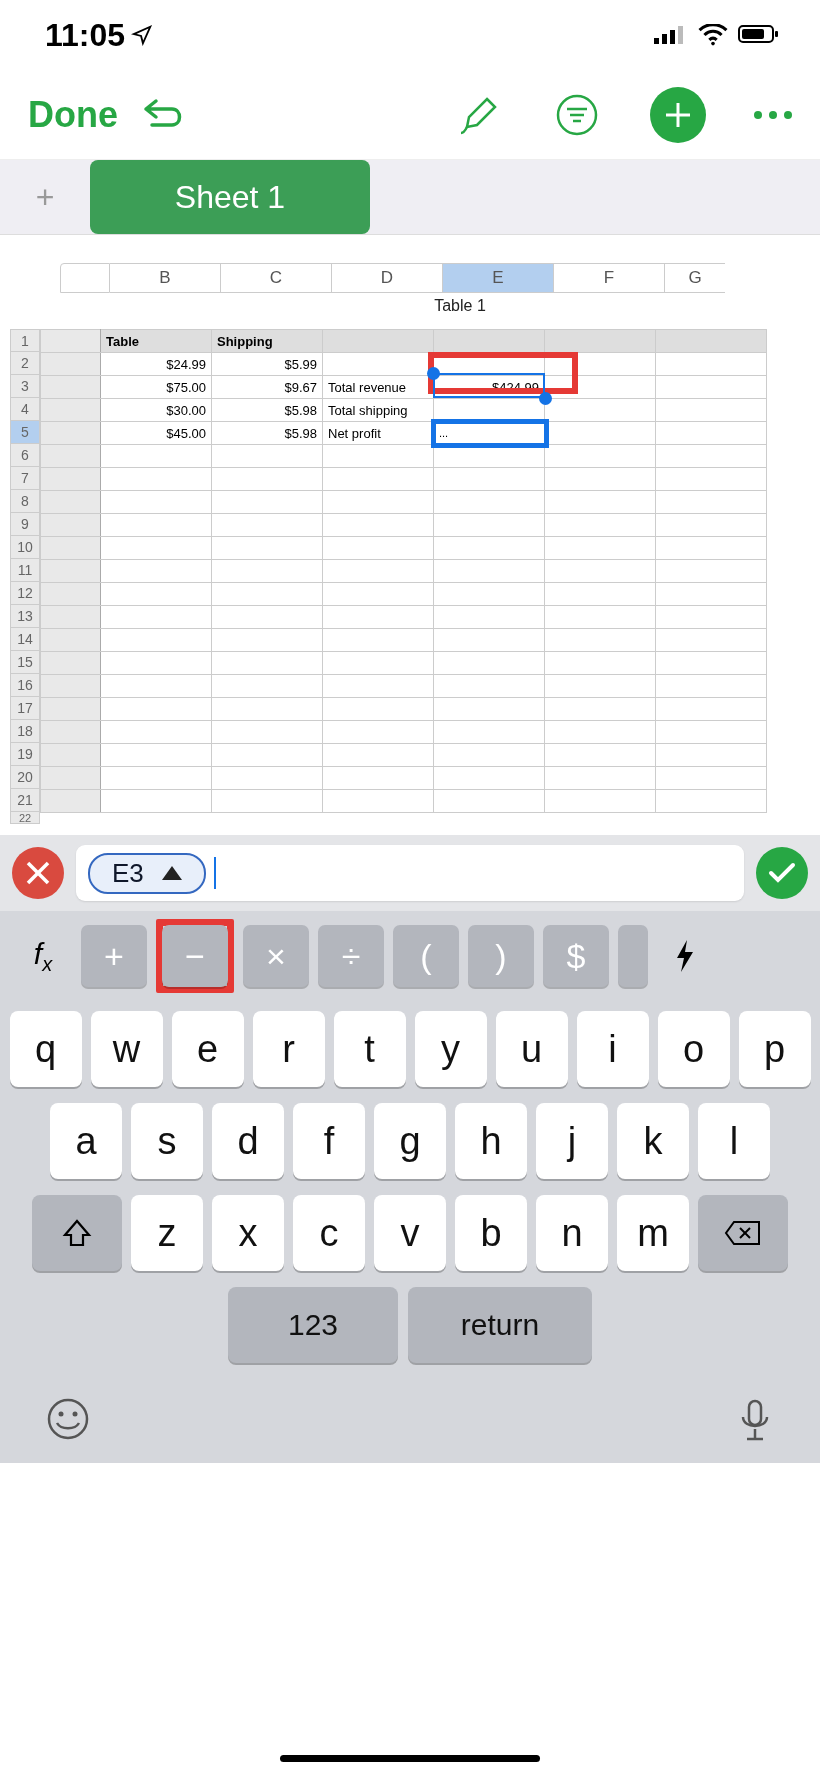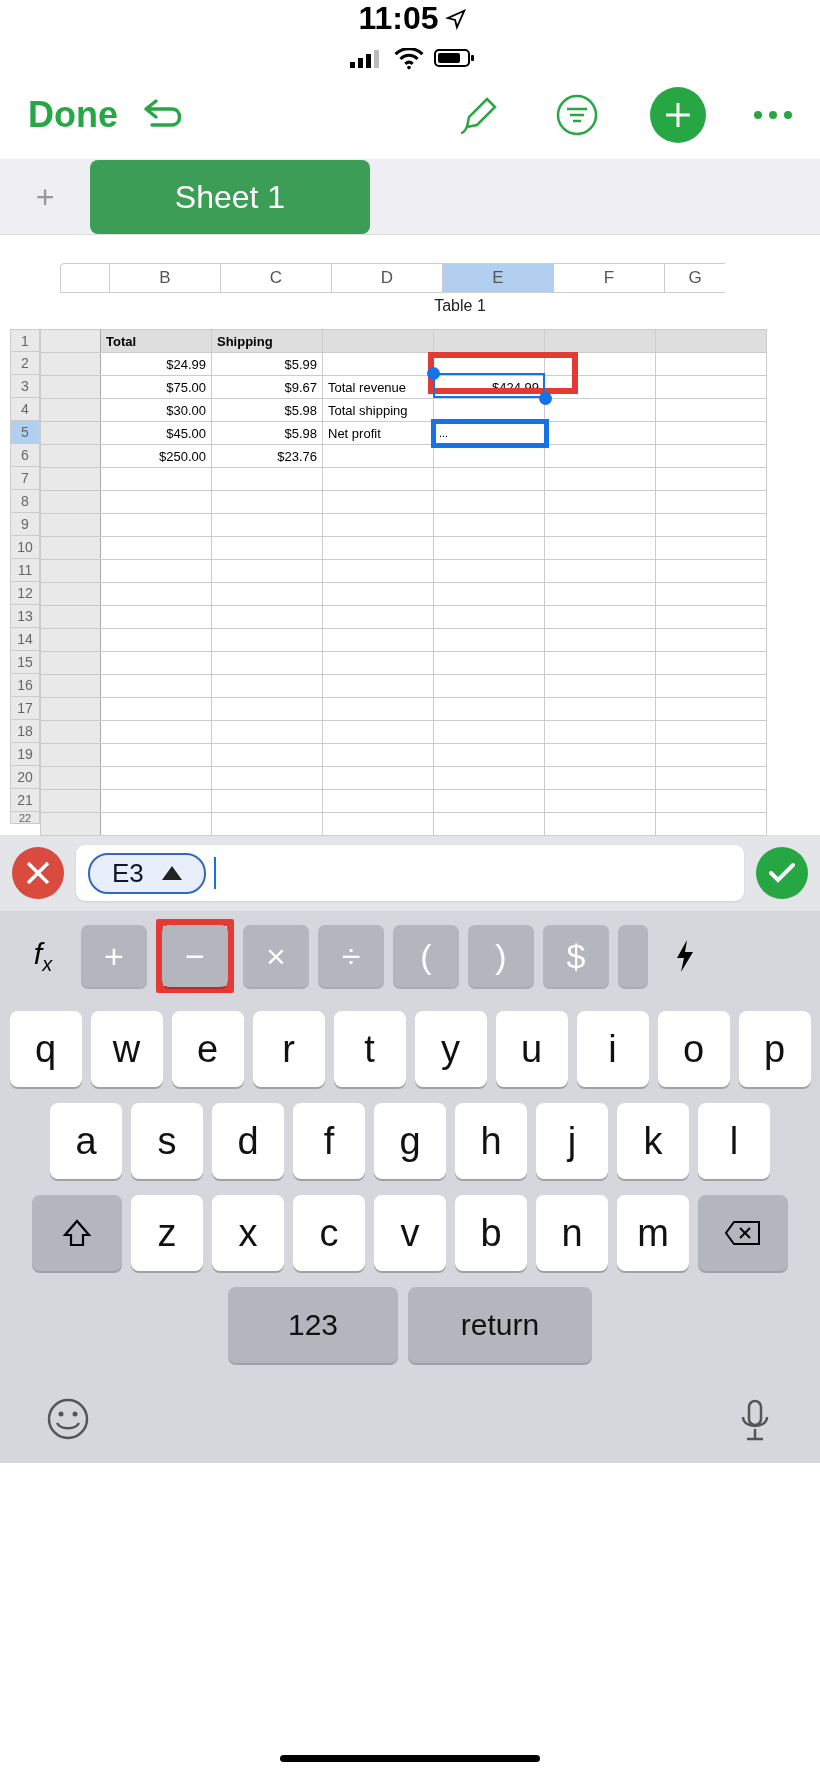--- a/index.html
+++ b/index.html
@@ -1,19 +1,19 @@
 <!DOCTYPE html>
 <html><head>
 <meta charset="utf-8">
 <style>
   * { margin: 0; padding: 0; box-sizing: border-box; font-family: -apple-system, Helvetica, Arial, sans-serif; }
   body { width: 820px; height: 1776px; background: #fff; overflow: hidden; position: relative; }
 
   
-  .status-bar { height: 70px; display:flex; align-items:center; justify-content:space-between; padding: 0 40px 0 45px; flex-direction: column; }
+  .status-bar { height: 70px; display:flex; align-items:center; justify-content:space-between; padding: 0 40px 0 45px; }
   .status-time { font-size: 32px; font-weight: 700; display:flex; align-items:center; gap:6px;}
   .status-icons { display:flex; align-items:center; gap:10px; }
 
   
   .toolbar { height: 90px; display:flex; align-items:center; padding: 0 28px; gap: 20px; border-bottom:1px solid #eee;}
   .toolbar .spacer { flex:1; }
   .done-btn { color:#27A744; font-size: 36px; font-weight:600; }
   .undo-btn svg { stroke:#27A744; }
   .toolbar-icon { width: 50px; height:50px; display:flex; align-items:center; justify-content:center; }
   .plus-circle { width:56px; height:56px; border-radius:50%; background:#27A744; display:flex; align-items:center; justify-content:center; }
@@ -192,21 +192,21 @@
       <div class="row-h">19</div>
       <div class="row-h">20</div>
       <div class="row-h">21</div>
       <div class="row-h" style="height:12px;font-size:11px;">22</div>
     </div>
     <div class="grid">
       <table>
         <tbody>
             <tr class="hrow">
               <td class="rowlabel"></td>
-              <td>Total</td>
+              <td>Table</td>
               <td>Shipping</td>
               <td></td>
               <td></td>
               <td></td>
               <td style="width:60px;"></td>
             </tr>
         <tr>
               <td class="rowlabel"></td>
               <td class="num">$24.99</td>
               <td class="num">$5.99</td>
@@ -232,29 +232,20 @@
               <td></td>
               <td></td>
               <td></td>
             </tr>
         <tr>
               <td class="rowlabel"></td>
               <td class="num">$45.00</td>
               <td class="num">$5.98</td>
               <td>Net profit</td>
               <td style="font-size:11px;">...</td>
-              <td></td>
-              <td></td>
-            </tr>
-        <tr>
-              <td class="rowlabel"></td>
-              <td class="num">$250.00</td>
-              <td class="num">$23.76</td>
-              <td></td>
-              <td></td>
               <td></td>
               <td></td>
             </tr>
         <tr>
               <td class="rowlabel"></td>
               <td></td>
               <td></td>
               <td></td>
               <td></td>
               <td></td>

